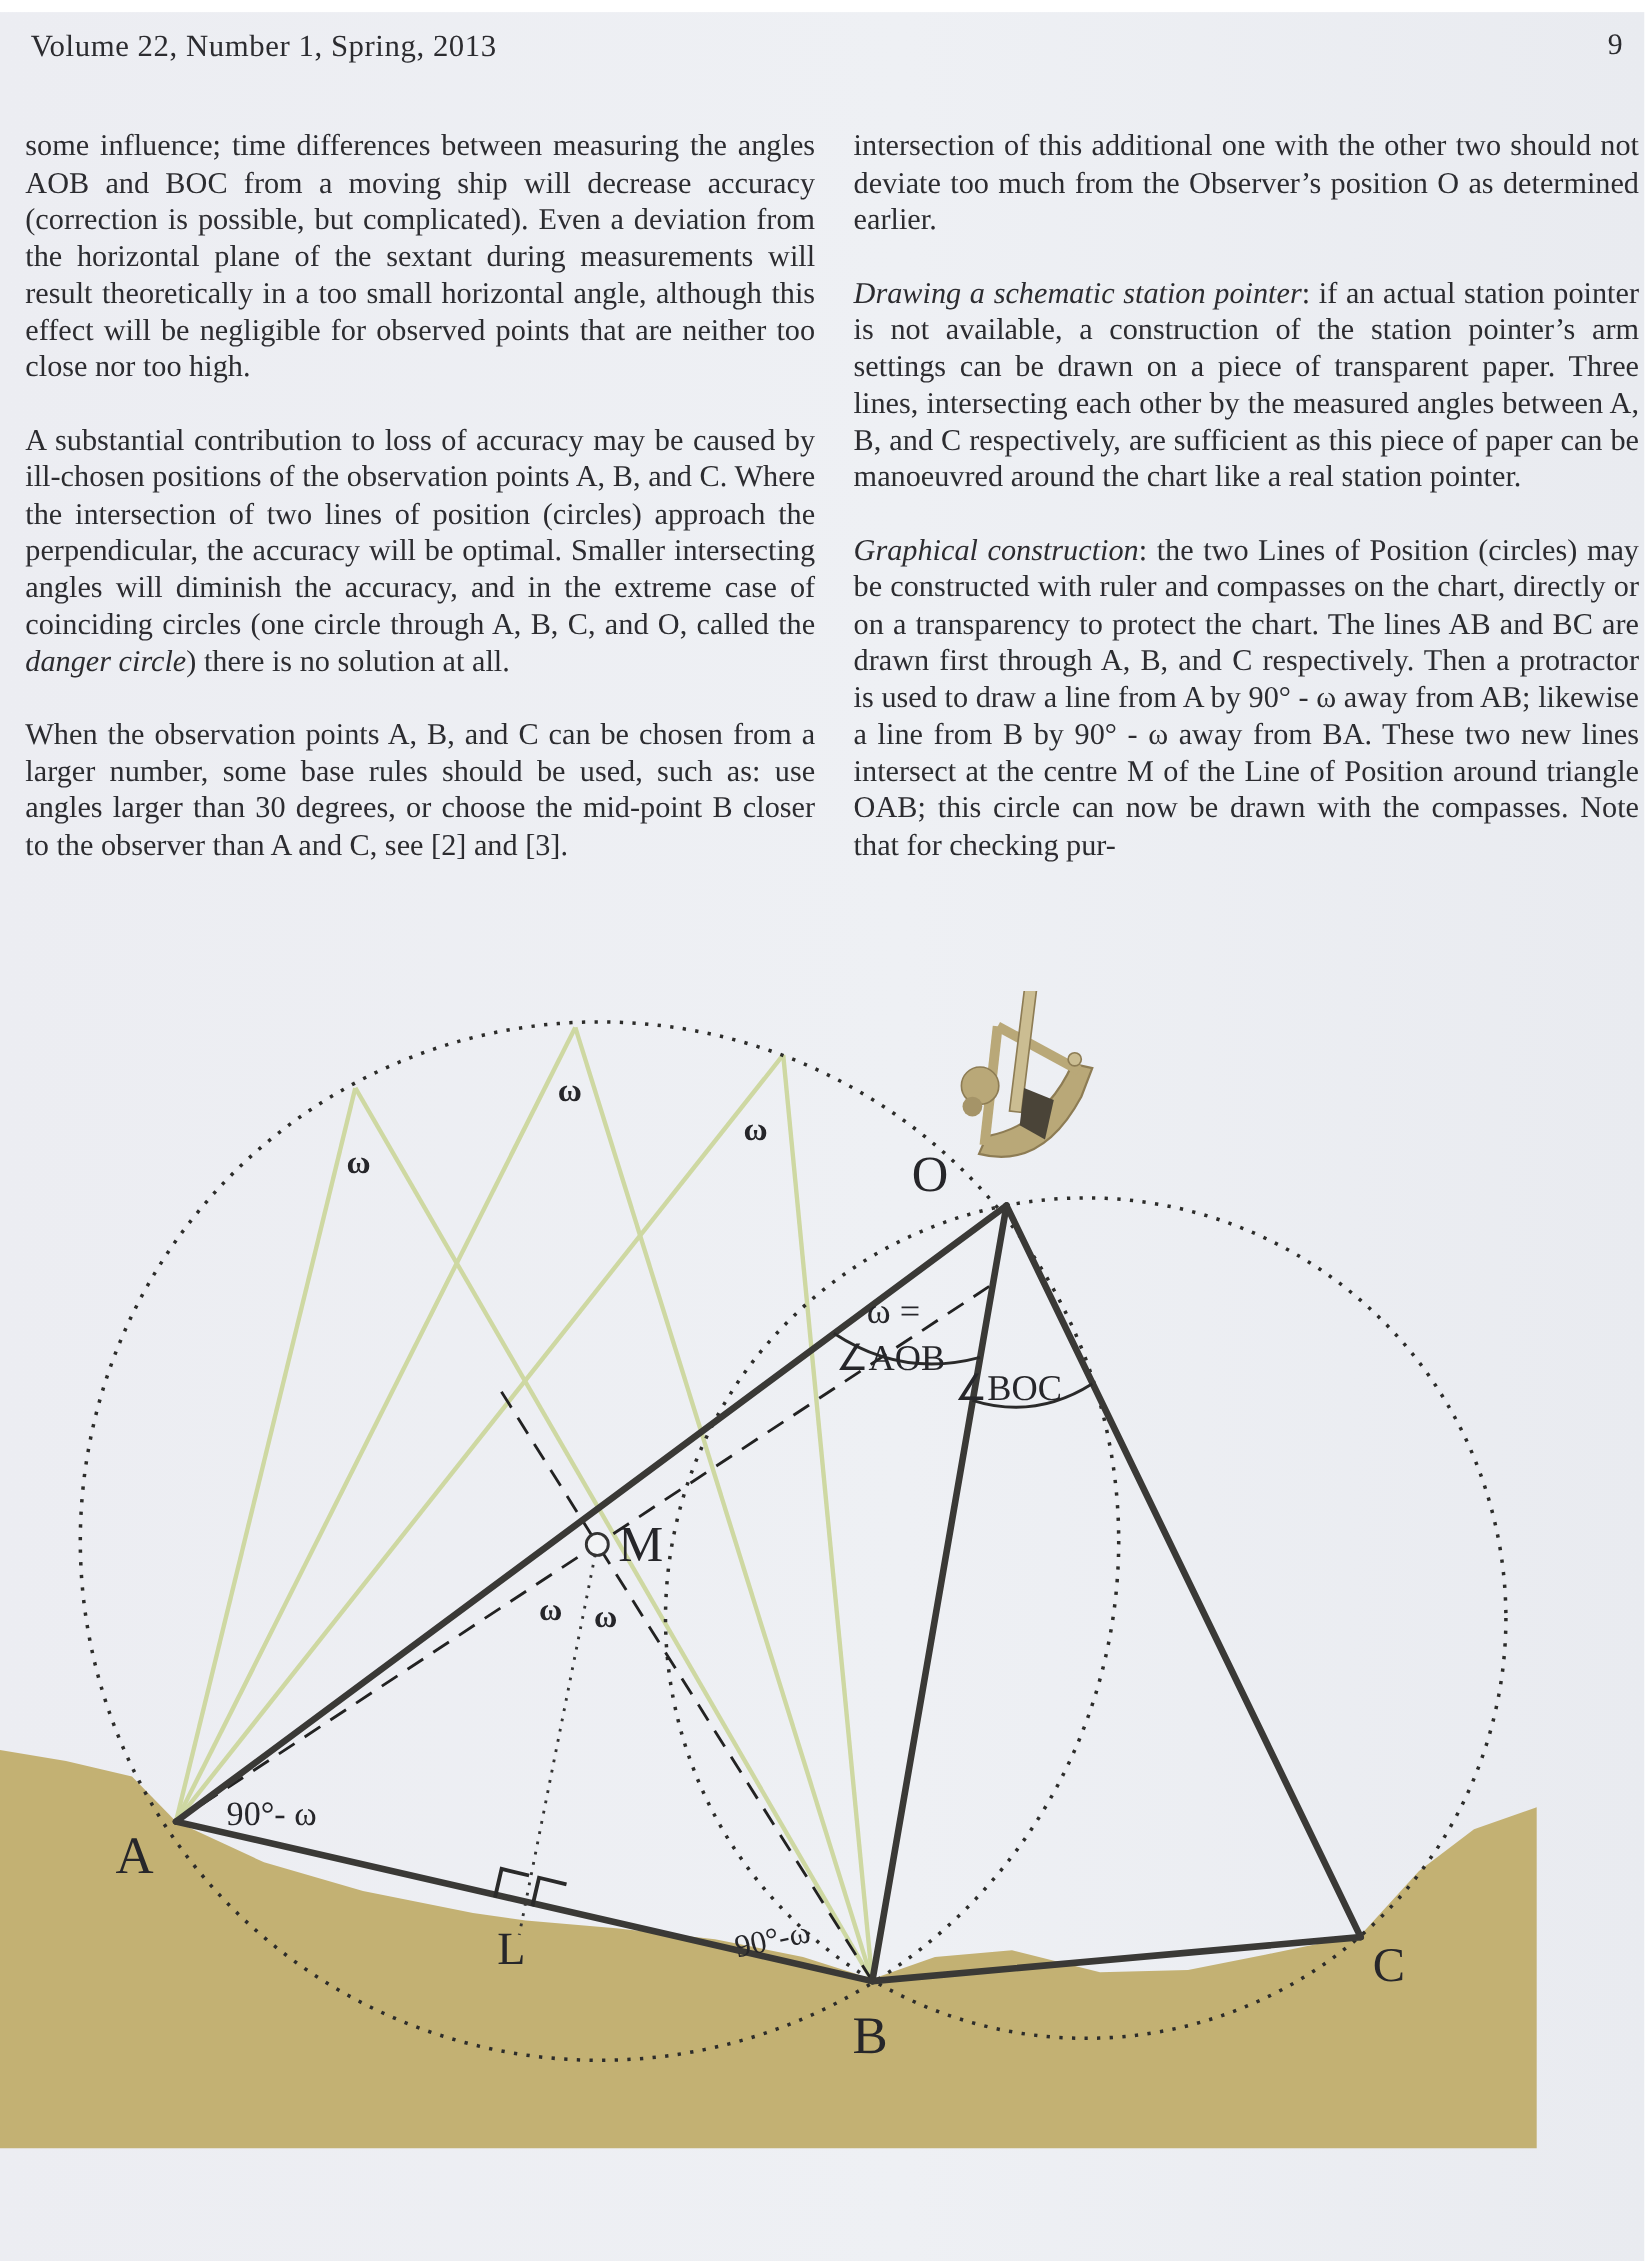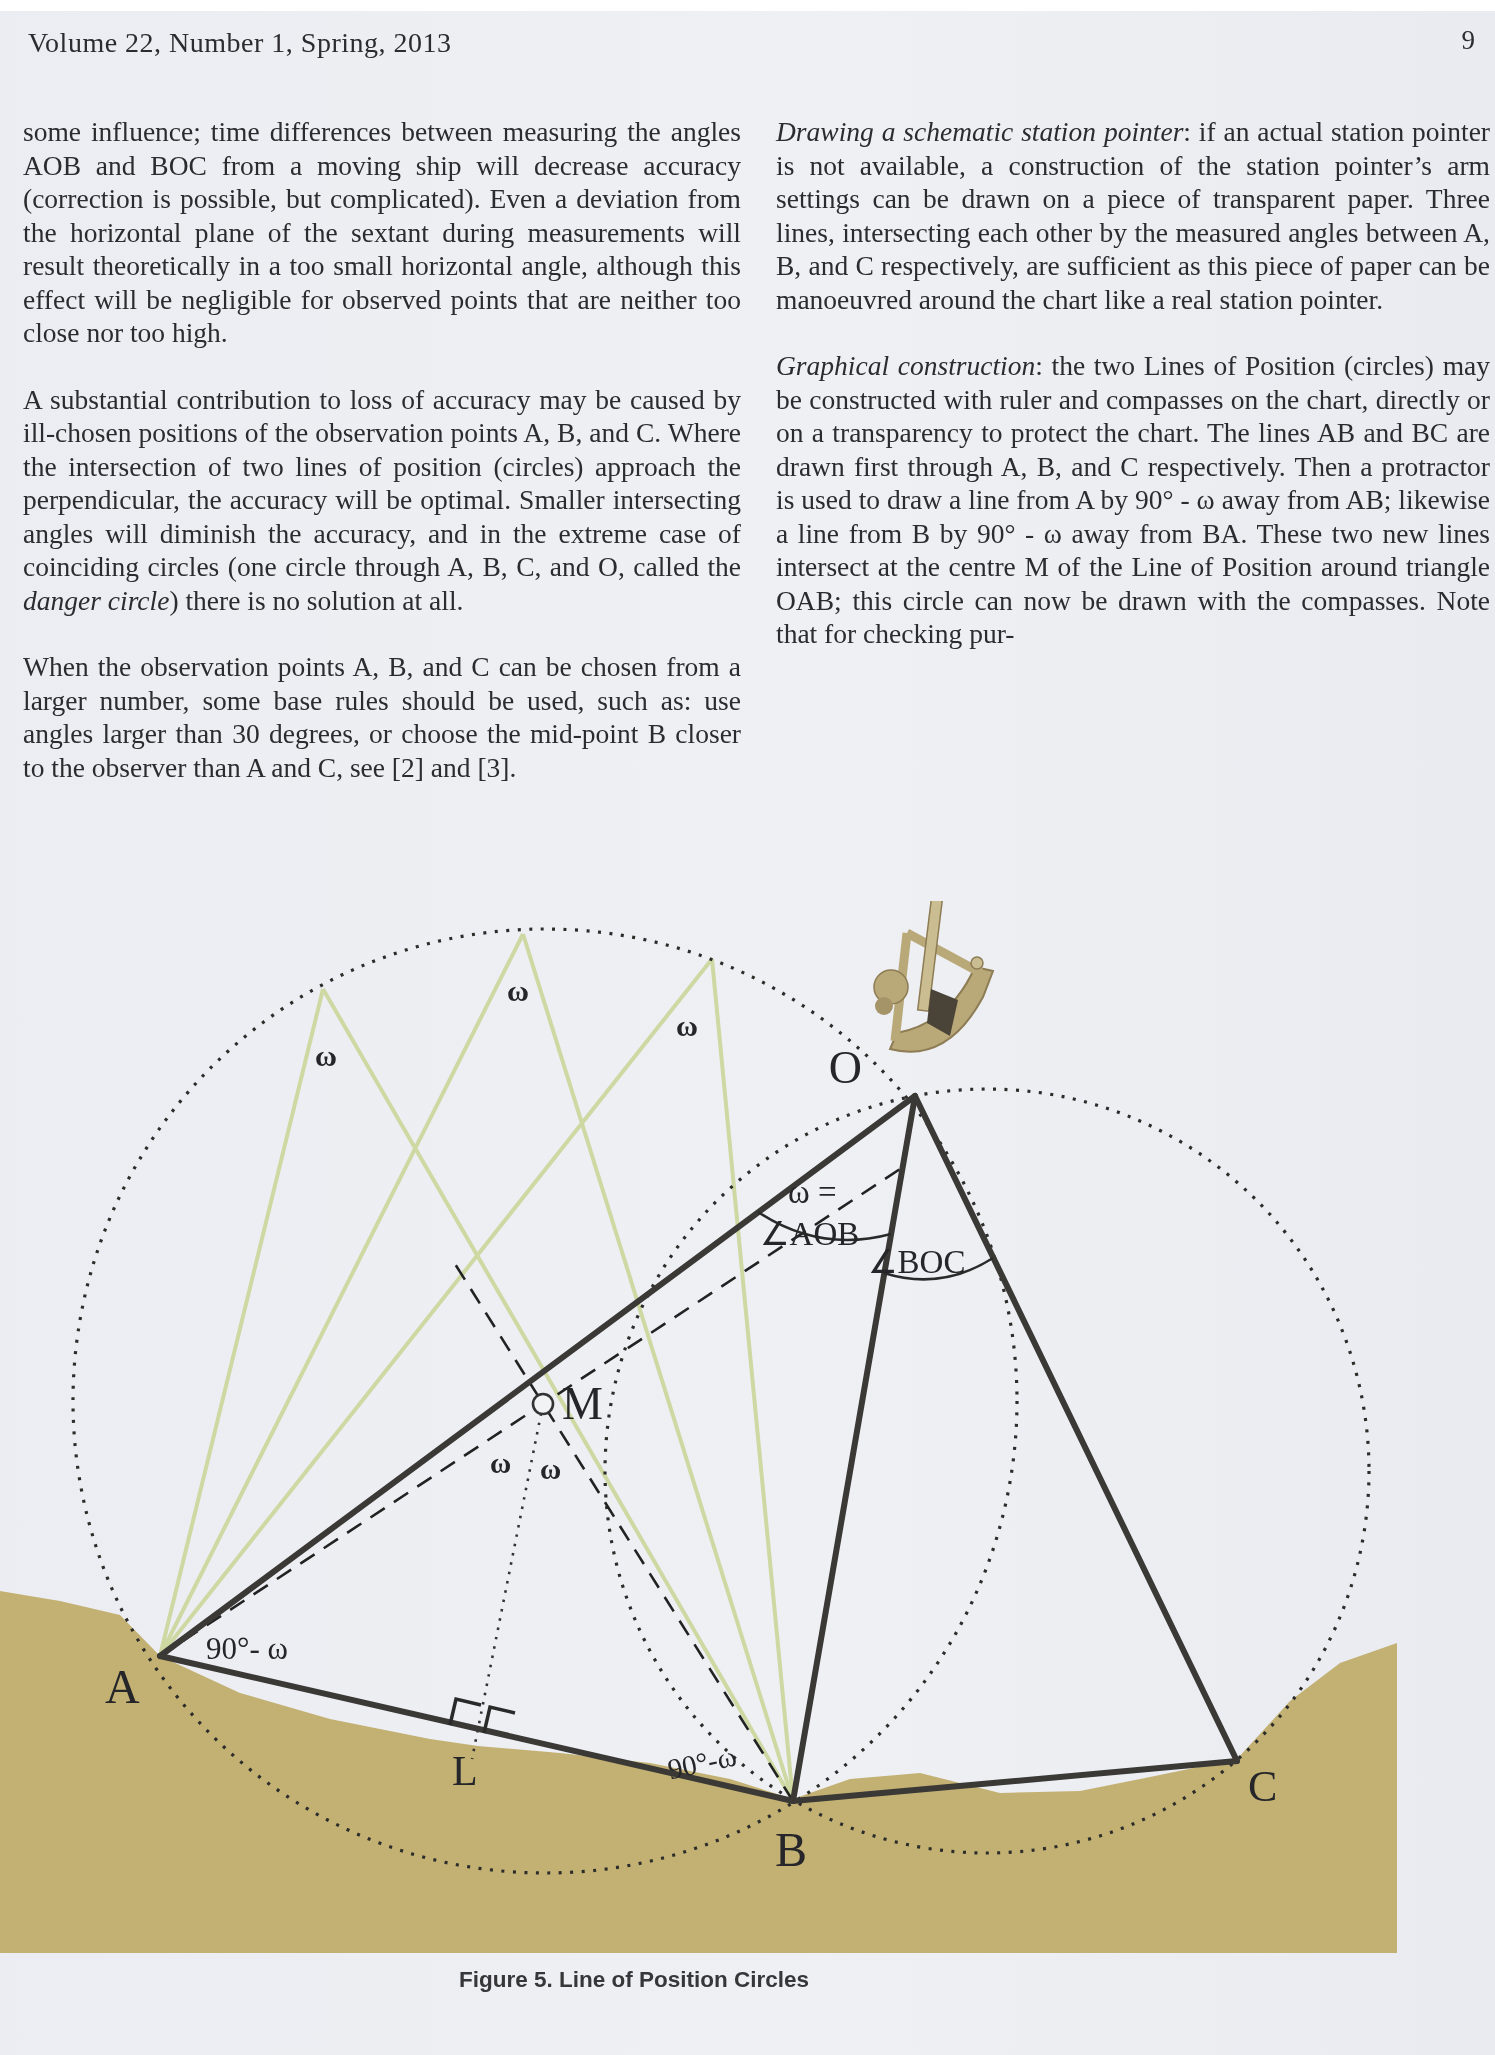--- a/index.html
+++ b/index.html
@@ -32,20 +32,21 @@
   <div class="issue">Volume 22, Number 1, Spring, 2013</div>
   <div class="pagenum">9</div>
 
   <div class="col col-left">
     <p><span>some influence; time differences between measuring the angles AOB and BOC from a moving ship will decrease accuracy (correction is possible, but complicated). Even a deviation from the horizontal plane of the sextant during measurements will result theoretically in a too small horizontal angle, although this effect will be negligible for observed points that are neither too close nor too high.</span></p>
     <p><span>A substantial contribution to loss of accuracy may be caused by ill-chosen positions of the observation points A, B, and C. Where the intersection of two lines of position (circles) approach the perpendicular, the accuracy will be optimal. Smaller intersecting angles will diminish the accuracy, and in the extreme case of coinciding circles (one circle through A, B, C, and O, called the </span><i>danger circle</i><span>) there is no solution at all.</span></p>
     <p class="tight"><span>When the observation points A, B, and C can be chosen from a larger number, some base rules should be used, such as: use angles larger than 30 degrees, or choose the mid-point B closer to the observer than A and C, see [2] and [3].</span></p>
   </div>
 
   <div class="col col-right">
+    <p><span>intersection of this additional one with the other two should not deviate too much from the Observer’s position O as determined earlier.</span></p>
     <p><i>Drawing a schematic station pointer</i><span>: if an actual station pointer is not available, a construction of the station pointer’s arm settings can be drawn on a piece of transparent paper. Three lines, intersecting each other by the measured angles between A, B, and C respectively, are sufficient as this piece of paper can be manoeuvred around the chart like a real station pointer.</span></p>
     <p class="tight"><i>Graphical construction</i><span>: the two Lines of Position (circles) may be constructed with ruler and compasses on the chart, directly or on a transparency to protect the chart. The lines AB and BC are drawn first through A, B, and C respectively. Then a protractor is used to draw a line from A by 90° - ω away from AB; likewise a line from B by 90° - ω away from BA. These two new lines intersect at the centre M of the Line of Position around triangle OAB; this circle can now be drawn with the compasses. Note that for checking pur-</span></p>
   </div>
 
   <svg class="fig" viewBox="0 0 1495 1062">
 
     <polygon points="0,690 60,700 120,714 160,755 240,792 330,818 430,838 478,845 560,852 650,862 730,878 793,898 850,878 920,872 1000,892 1080,890 1150,876 1237,858 1290,800 1340,762 1397,742 1397,1052 0,1052" fill="#c3b173"></polygon>
 
     <g stroke-width="4" opacity="0.95" stroke="#cdd79e">
       <line x1="323" y1="88" x2="160" y2="755"></line>
@@ -104,15 +105,14 @@
     <text x="507" y="100" font-size="30" font-weight="600">ω</text>
     <text x="676" y="135" font-size="30" font-weight="600">ω</text>
     <text x="206" y="758" font-size="31">90°- ω</text>
     <text x="668" y="872" font-size="29" transform="rotate(-12 700 865)">90°-ω</text>
     <text x="105" y="802" font-size="48">A</text>
     <text x="775" y="965" font-size="48">B</text>
     <text x="1248" y="900" font-size="44">C</text>
     <text x="452" y="884" font-size="42">L</text>
   </svg>
 
-  <div class="caption">Figure 5. Line of Position Circles</div>
 
 </div>
 
 </body></html>

